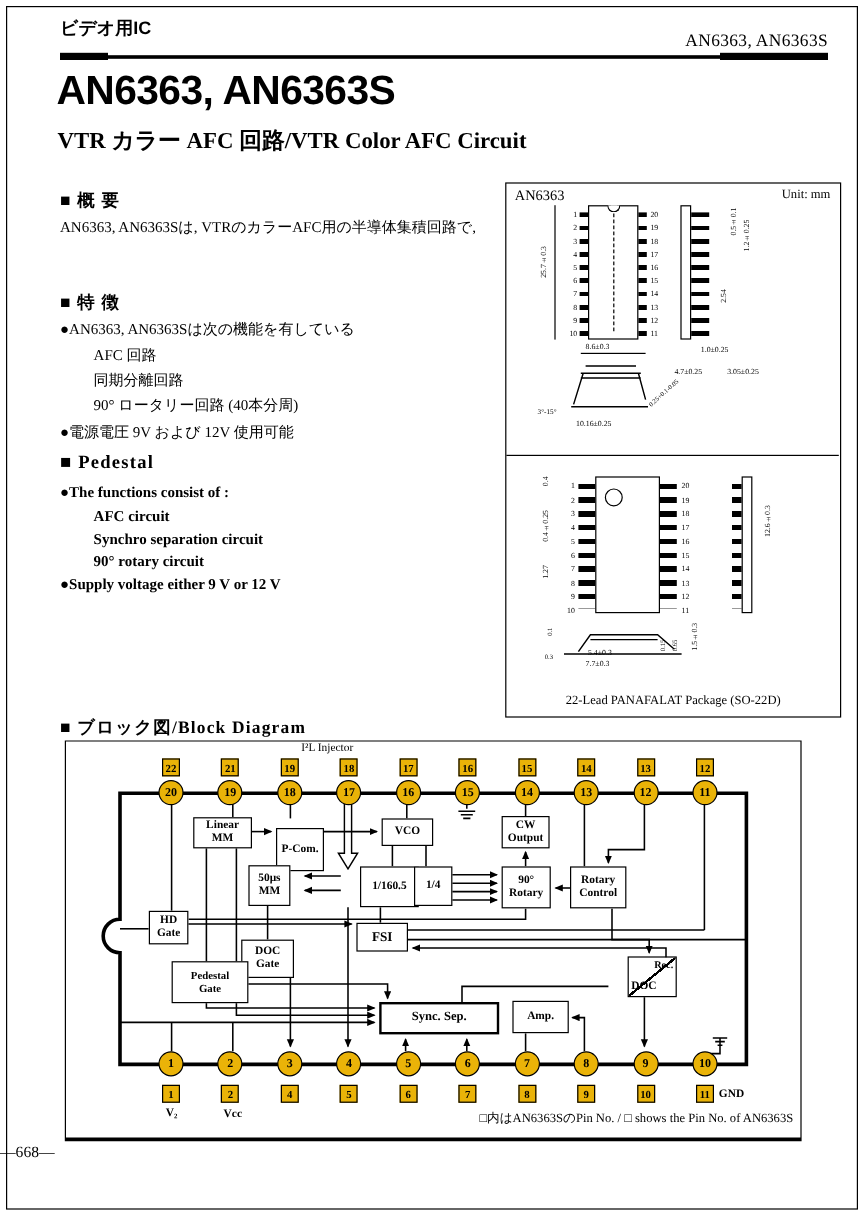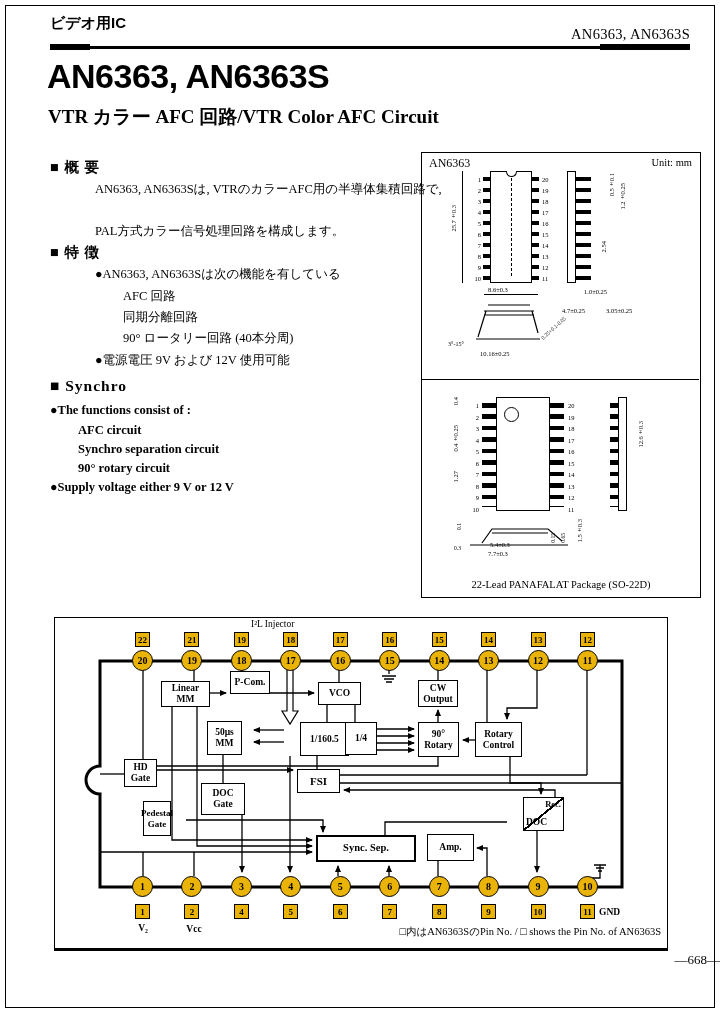--- a/index.html
+++ b/index.html
@@ -9,21 +9,21 @@
   .hl{position:absolute;background:#000;height:1px;}
   .vl{position:absolute;background:#000;width:1px;}
   .hdr-left{left:50px;top:14px;font:700 15px "Liberation Sans",sans-serif;}
   .hdr-right{right:30px;top:26px;font:400 14.5px "Liberation Serif",serif;letter-spacing:.3px;}
   .rule{left:50px;top:46px;width:640px;height:2.5px;background:#000;}
   .rule-l{left:50px;top:44px;width:40px;height:6px;background:#000;}
   .rule-r{left:600px;top:44px;width:90px;height:6px;background:#000;}
   .title{left:47px;top:57px;font:700 34px "Liberation Sans",sans-serif;letter-spacing:-.5px;}
   .subtitle{left:48px;top:104px;font:700 19px "Liberation Serif",serif;}
   .h1{font:700 14.5px "Liberation Serif",serif;letter-spacing:1px;}
-  .body-l{font:400 12.5px "Liberation Serif",serif;margin-left:45px;}
+  .body-l{font:400 12.5px "Liberation Serif",serif;}
   .body-b{font:700 12.5px "Liberation Serif",serif;}
   
   #pkg{left:421px;top:152px;width:280px;height:446px;border:1.5px solid #000;box-sizing:border-box;}
   #pkg .lbl{position:absolute;font:400 12px "Liberation Serif",serif;}
   .dim{position:absolute;font:400 6.5px "Liberation Serif",serif;white-space:nowrap;}
   .vt{position:absolute;writing-mode:vertical-rl;transform:rotate(180deg);font:400 6.5px "Liberation Serif",serif;white-space:nowrap;}
   .pinstrip{position:absolute;background:repeating-linear-gradient(to bottom,#000 0 4px,transparent 4px 11px);}
   .pinstrip.so{background:repeating-linear-gradient(to bottom,#000 0 4.5px,transparent 4.5px 11.5px);}
   .numcol{position:absolute;display:flex;flex-direction:column;font:400 6.5px "Liberation Serif",serif;}
   .numcol span{display:block;height:11px;line-height:11px;width:100%;}
@@ -39,49 +39,48 @@
   .blk.big{border-width:2px;font-size:10.5px;}
   .recdoc{background:linear-gradient(to bottom right,#fff calc(50% - 1px),#000 calc(50% - 1px),#000 calc(50% + 1px),#fff calc(50% + 1px));}
   .recdoc .rec{position:absolute;right:2px;top:2px;font-size:8.5px;}
   .recdoc .docl{position:absolute;left:2px;bottom:2px;font-size:9.5px;}
   .prow{position:absolute;display:flex;justify-content:space-between;z-index:4;}
   .prow span{box-sizing:border-box;display:flex;align-items:center;justify-content:center;background:#eab308;}
   .prow.circ span{width:21px;height:21px;border:1.9px solid #000;border-radius:50%;font:700 10px "Liberation Serif",serif;}
   .prow.sq span{width:15px;height:15px;border:1.3px solid #000;font:700 9px "Liberation Serif",serif;}
   .bd-lbl{position:absolute;font:700 9.5px "Liberation Serif",serif;z-index:4;}
   .note{position:absolute;font:400 10.5px "Liberation Serif",serif;white-space:nowrap;z-index:4;}
-  .footer{left:0;top:952px;width:720px;text-align:right;font:400 13px "Liberation Serif",serif;}
+  .footer{left:0;top:952px;width:720px;text-align:left;font:400 13px "Liberation Serif",serif;}
 </style>
 </head>
 <body>
 
 <div id="page">
   <div id="frame"></div>
 
   <span class="abs hdr-left">ビデオ用IC</span>
   <span class="abs hdr-right">AN6363, AN6363S</span>
   <div class="abs rule"></div>
   <div class="abs rule-l"></div>
   <div class="abs rule-r"></div>
 
   <span class="abs title">AN6363, AN6363S</span>
   <span class="abs subtitle">VTR カラー AFC 回路/VTR Color AFC Circuit</span>
 
   <span class="abs h1" style="left:50px;top:158px">■ 概  要</span>
   <span class="abs body-l" style="left:50px;top:181px">AN6363, AN6363Sは, VTRのカラーAFC用の半導体集積回路で,</span>
-  <span class="abs body-l" style="left:50px;top:223px">PAL方式カラー信号処理回路を構成します。</span>
 
   <span class="abs h1" style="left:50px;top:243px">■ 特  徴</span>
   <span class="abs body-l" style="left:50px;top:266px">●AN6363, AN6363Sは次の機能を有している</span>
   <span class="abs body-l" style="left:78px;top:288px">AFC 回路</span>
   <span class="abs body-l" style="left:78px;top:309px">同期分離回路</span>
   <span class="abs body-l" style="left:78px;top:330px">90° ロータリー回路 (40本分周)</span>
   <span class="abs body-l" style="left:50px;top:352px">●電源電圧 9V および 12V 使用可能</span>
 
-  <span class="abs h1" style="left:50px;top:377px;font-size:15.5px">■ Synchro</span>
+  <span class="abs h1" style="left:50px;top:377px;font-size:15.5px">■ Pedestal</span>
   <span class="abs body-b" style="left:50px;top:403px">●The functions consist of :</span>
   <span class="abs body-b" style="left:78px;top:423px">AFC circuit</span>
   <span class="abs body-b" style="left:78px;top:442px">Synchro separation circuit</span>
   <span class="abs body-b" style="left:78px;top:461px">90° rotary circuit</span>
   <span class="abs body-b" style="left:50px;top:480px">●Supply voltage either 9 V or 12 V</span>
 
   <div class="abs" id="pkg">
     <span class="lbl" style="left:7px;top:3px">AN6363</span>
     <span class="lbl" style="right:8px;top:4px;font-size:10.5px">Unit: mm</span>
 
@@ -180,20 +179,21 @@
     <span class="vt" style="left:34px;top:370px;font-size:5.5px">0.1</span>
     <span class="dim" style="left:32px;top:392px;font-size:5.5px">0.3</span>
     <span class="dim" style="left:68px;top:388px">5.4±0.3</span>
     <span class="dim" style="left:66px;top:397px">7.7±0.3</span>
     <span class="vt" style="left:128px;top:380px;font-size:5.5px">0.15</span>
     <span class="vt" style="left:138px;top:380px;font-size:5.5px">0.65</span>
     <span class="vt" style="left:154px;top:366px">1.5±0.3</span>
     <span class="pcap" style="top:426px">22-Lead PANAFALAT Package (SO-22D)</span>
   </div>
 
+  <span class="abs h1" style="left:50px;top:597px">■ ブロック図/Block Diagram</span>
 
   <div class="abs" id="bd">
     <svg width="612" height="330" viewBox="0 0 612 330">
       <defs>
         <marker id="a" markerUnits="userSpaceOnUse" markerWidth="8" markerHeight="8" refX="6" refY="3" orient="auto">
           <path d="M0,0 L7,3 L0,6 Z" fill="#000"></path>
         </marker>
       </defs>
 
       <path d="M45,43 H567 V269 H45 V176 A14,14 0 0 1 45,148 Z" fill="none" stroke="#000" stroke-width="3"></path>
@@ -300,38 +300,38 @@
         <span>11</span>
       </div>
 
     <span class="bd-lbl" style="left:196px;top:1px;font-weight:400">I²L Injector</span>
     <span class="bd-lbl" style="left:78px;top:305px;width:20px;text-align:center">V₂</span>
     <span class="bd-lbl" style="left:128px;top:306px;width:22px;text-align:center">Vcc</span>
     <span class="bd-lbl" style="left:544px;top:289px">GND</span>
 
     <div class="blk" style="left:106px;top:63px;width:49px;height:26px">Linear
 MM</div>
-    <div class="blk" style="left:175px;top:53px;width:40px;height:23px">P-Com.</div>
+    <div class="blk" style="left:175px;top:72px;width:40px;height:36px">P-Com.</div>
     <div class="blk" style="left:263px;top:64px;width:43px;height:23px">VCO</div>
     <div class="blk" style="left:363px;top:62px;width:40px;height:27px">CW
 Output</div>
     <div class="blk" style="left:152px;top:103px;width:35px;height:34px">50μs
 MM</div>
     <div class="blk" style="left:245px;top:104px;width:49px;height:34px">1/160.5</div>
     <div class="blk" style="left:290px;top:104px;width:32px;height:33px">1/4</div>
     <div class="blk" style="left:363px;top:104px;width:41px;height:35px">90°
 Rotary</div>
     <div class="blk" style="left:420px;top:104px;width:47px;height:35px">Rotary
 Control</div>
     <div class="blk" style="left:69px;top:141px;width:33px;height:28px">HD
 Gate</div>
     <div class="blk" style="left:242px;top:151px;width:43px;height:24px;font-size:11px">FSI</div>
     <div class="blk" style="left:146px;top:165px;width:44px;height:32px">DOC
 Gate</div>
-    <div class="blk" style="left:88px;top:183px;width:28px;height:35px;font-size:9px">Pedestal
+    <div class="blk" style="left:88px;top:183px;width:64px;height:35px;font-size:9px">Pedestal
 Gate</div>
     <div class="blk big" style="left:261px;top:217px;width:100px;height:27px">Sync. Sep.</div>
     <div class="blk" style="left:372px;top:216px;width:47px;height:27px">Amp.</div>
     <div class="blk recdoc" style="left:468px;top:179px;width:41px;height:34px">
       <span class="rec">Rec.</span>
       <span class="docl">DOC</span>
     </div>
 
     <span class="note" style="right:6px;top:307px">□内はAN6363SのPin No. / □ shows the Pin No. of AN6363S</span>
   </div>

